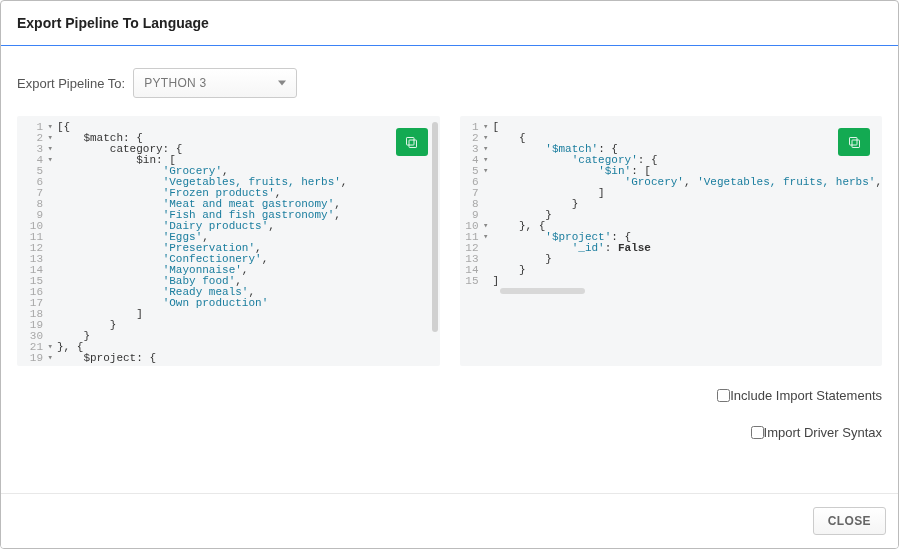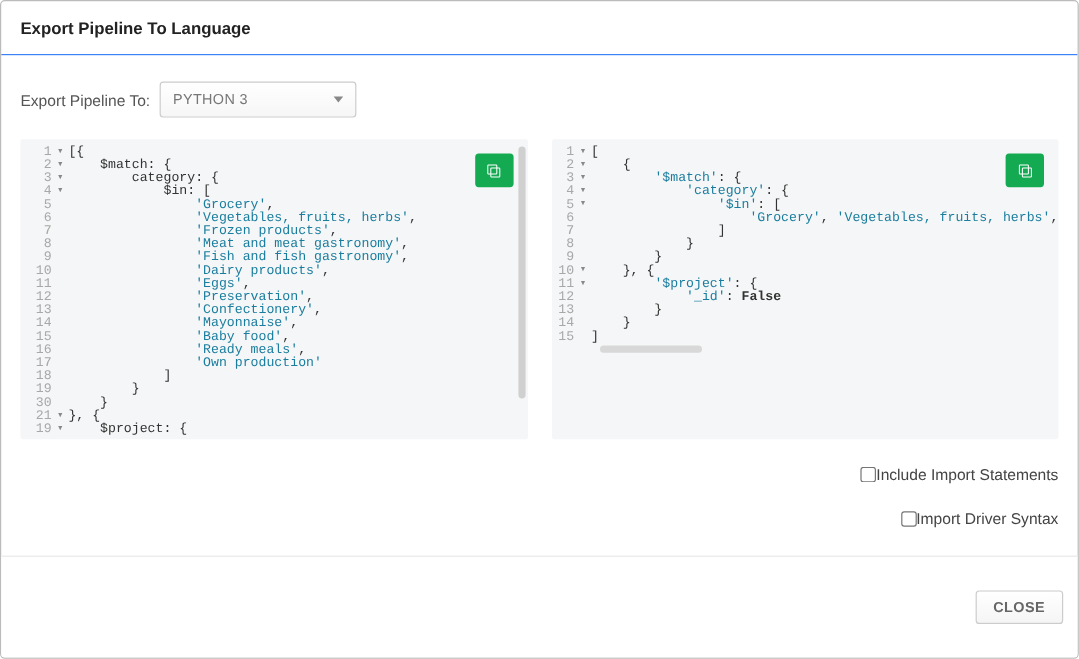--- a/index.html
+++ b/index.html
@@ -162,21 +162,21 @@
     align-items: center;
     gap: 0;
     cursor: pointer;
   }
   .check input { width:13px; height:13px; }
 
   .footer {
     position: absolute;
     left: 0; right: 0; bottom: 0;
     border-top: 1px solid #e8e8e8;
-    padding: 28px 12px;
+    padding: 13px 12px;
     display: flex;
     justify-content: flex-end;
     background:#fff;
   }
   .close-btn {
     border: 1px solid #ccc;
     border-radius: 3px;
     background: linear-gradient(#fff,#f5f5f5);
     padding: 6px 14px;
     font-size: 12px;

